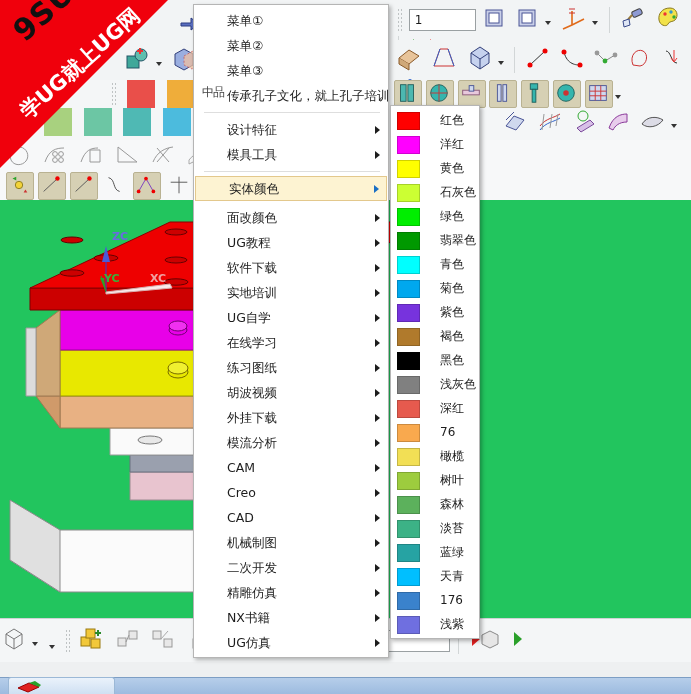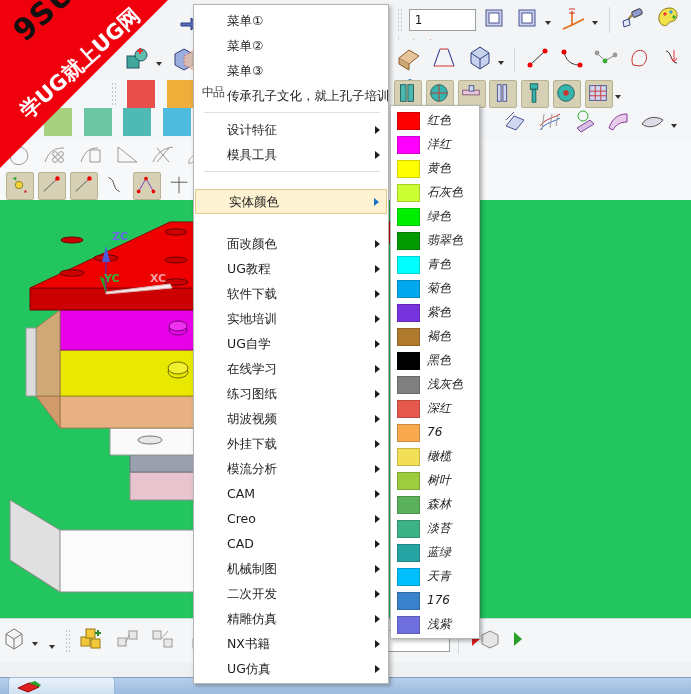--- a/index.html
+++ b/index.html
@@ -55,30 +55,30 @@
          vertical-align:middle;position:relative;}
 
   
   #ctxmenu{position:absolute;left:193px;top:4px;width:194px;background:#fff;
            border:1px solid #b5b5b5;box-shadow:2px 2px 4px rgba(0,0,0,.28);z-index:60;
            padding:3px 0 2px 0;}
   .mi{position:relative;height:25px;line-height:25px;padding-left:33px;font-size:12.5px;color:#1d1d1d;
       white-space:nowrap;cursor:default;}
   .mi .arr{position:absolute;right:8px;top:9px;width:0;height:0;
            border-top:4px solid transparent;border-bottom:4px solid transparent;border-left:5px solid #1d1d1d;}
-  .mi.hl{background:#fdf3d2;border:1px solid #e3c88c;height:23px;line-height:23px;margin:17px 1px;}
+  .mi.hl{background:#fdf3d2;border:1px solid #e3c88c;height:23px;line-height:23px;margin:4px 1px;}
   .mi.hl .arr{border-left-color:#1a6fc4;right:7px;top:8px;}
   .msep{height:1px;background:#dedede;margin:4px 8px 4px 10px;}
   .mi .gi{position:absolute;left:8px;top:5px;font-size:12px;color:#444;line-height:8px;letter-spacing:-1px;}
 
   
   #colmenu{position:absolute;left:390px;top:105px;width:88px;background:#fff;
            border:1px solid #b5b5b5;box-shadow:2px 2px 4px rgba(0,0,0,.30);z-index:70;padding:2px 0;}
-  .ci{position:relative;height:24px;line-height:24px;padding-left:36px;font-size:12px;color:#1d1d1d;
-      white-space:nowrap;cursor:default;font-style:italic;}
+  .ci{position:relative;height:24px;line-height:24px;padding-left:49px;font-size:12px;color:#1d1d1d;
+      white-space:nowrap;cursor:default;}
   .ci .chip{position:absolute;left:6px;top:4px;width:21px;height:16px;border:1px solid rgba(0,0,0,.18);}
 
   
   #banner{position:absolute;left:0;top:0;width:168px;height:168px;z-index:90;pointer-events:none;}
   #banner .tri{position:absolute;left:0;top:0;width:0;height:0;
                border-top:168px solid #f0000c;border-right:168px solid transparent;}
   #banner .t1{position:absolute;left:6px;top:22px;transform:rotate(-42deg);transform-origin:left top;
               font-family:"DejaVu Sans",sans-serif;font-weight:bold;font-size:30px;color:#111;
               letter-spacing:1px;white-space:nowrap;}
   #banner .t2{position:absolute;left:14px;top:104px;transform:rotate(-42deg);transform-origin:left top;

